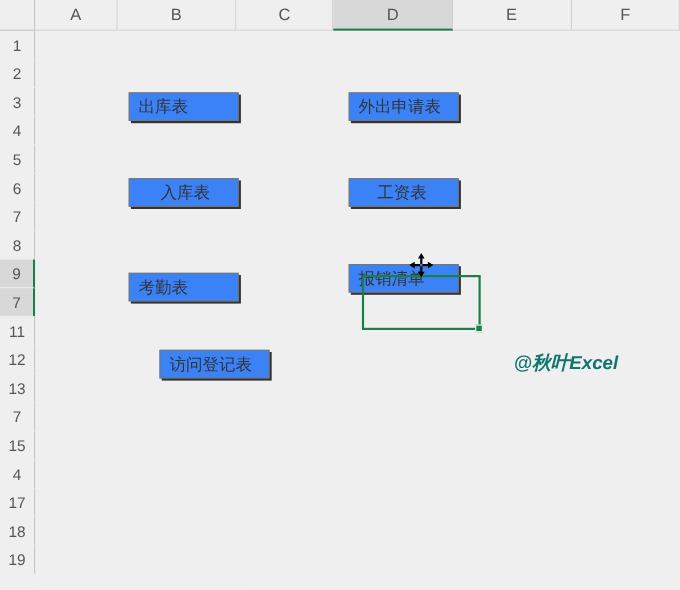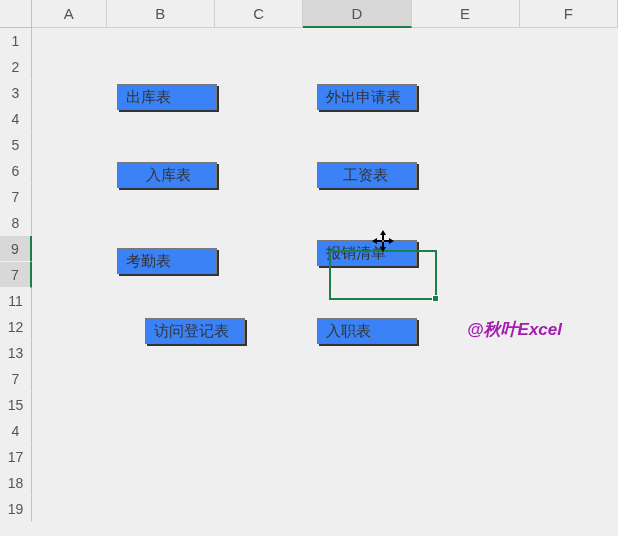--- a/index.html
+++ b/index.html
@@ -86,21 +86,21 @@
   
   .movecursor {
     position:absolute;
     width:22px; height:22px;
     pointer-events:none;
   }
   .movecursor svg { display:block; }
   
   .watermark {
     position:absolute;
-    color:#a21caf;
+    color:#0f766e;
     font-weight:bold;
     font-style:italic;
     font-size:17px;
   }
 </style>
 </head>
 <body>
 
 <div class="sheet">
   <div class="corner"></div>
@@ -153,23 +153,20 @@
 
     <div class="btn" style="left:285px; top:56px;">
         <span>外出申请表</span>
       </div>
     <div class="btn" style="left:285px; top:134px;padding-left:25px;">
         <span>工资表</span>
       </div>
     <div class="btn" style="left:285px; top:212px;">
         <span>报销清单</span>
       </div>
-    <div class="btn" style="left:285px; top:290px;">
-        <span>入职表</span>
-      </div>
 
     <div class="selection" style="left:297px; top:222px; width:108px; height:50px;">
       <div class="fillhandle"></div>
     </div>
 
     <div class="movecursor" style="left:340px; top:202px;">
       <svg viewBox="0 0 22 22">
         <g fill="#000">
           <polygon points="11,0 14,5 12,5 12,10 10,10 10,5 8,5"></polygon>
           <polygon points="11,22 14,17 12,17 12,12 10,12 10,17 8,17"></polygon>

